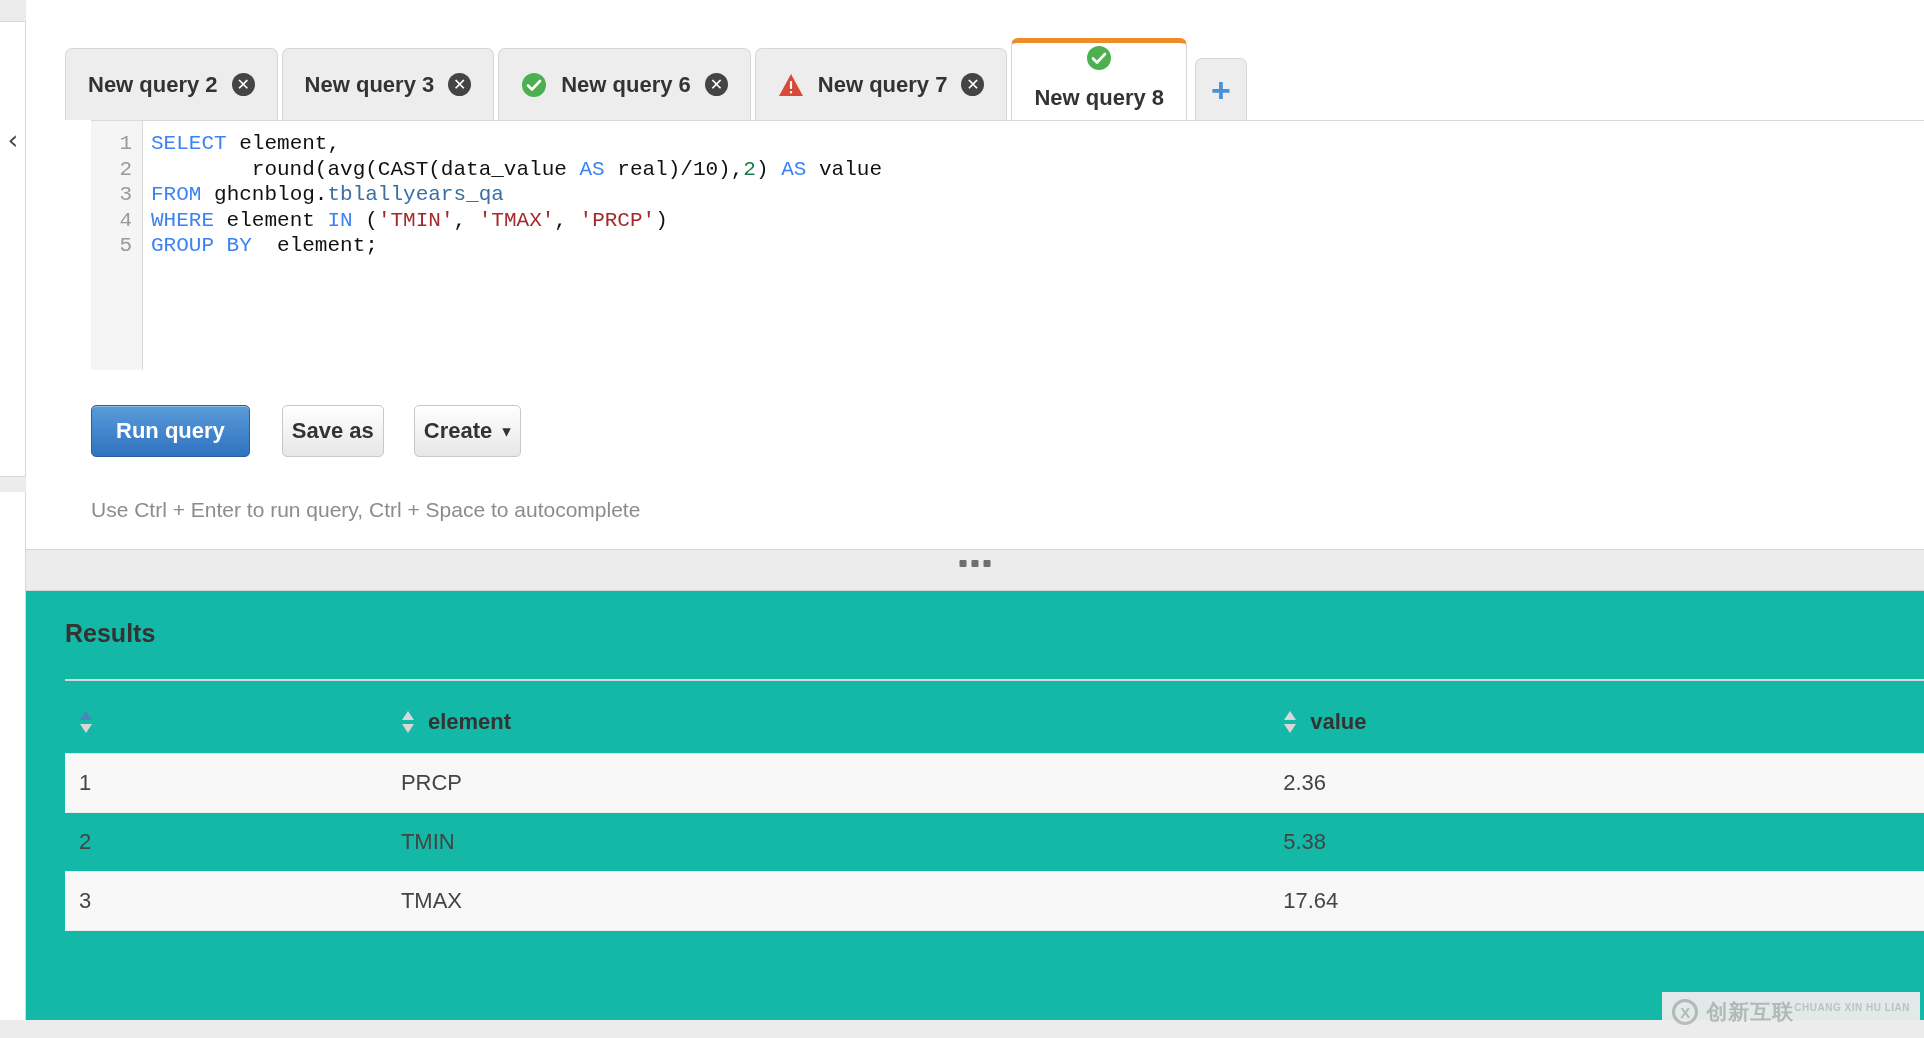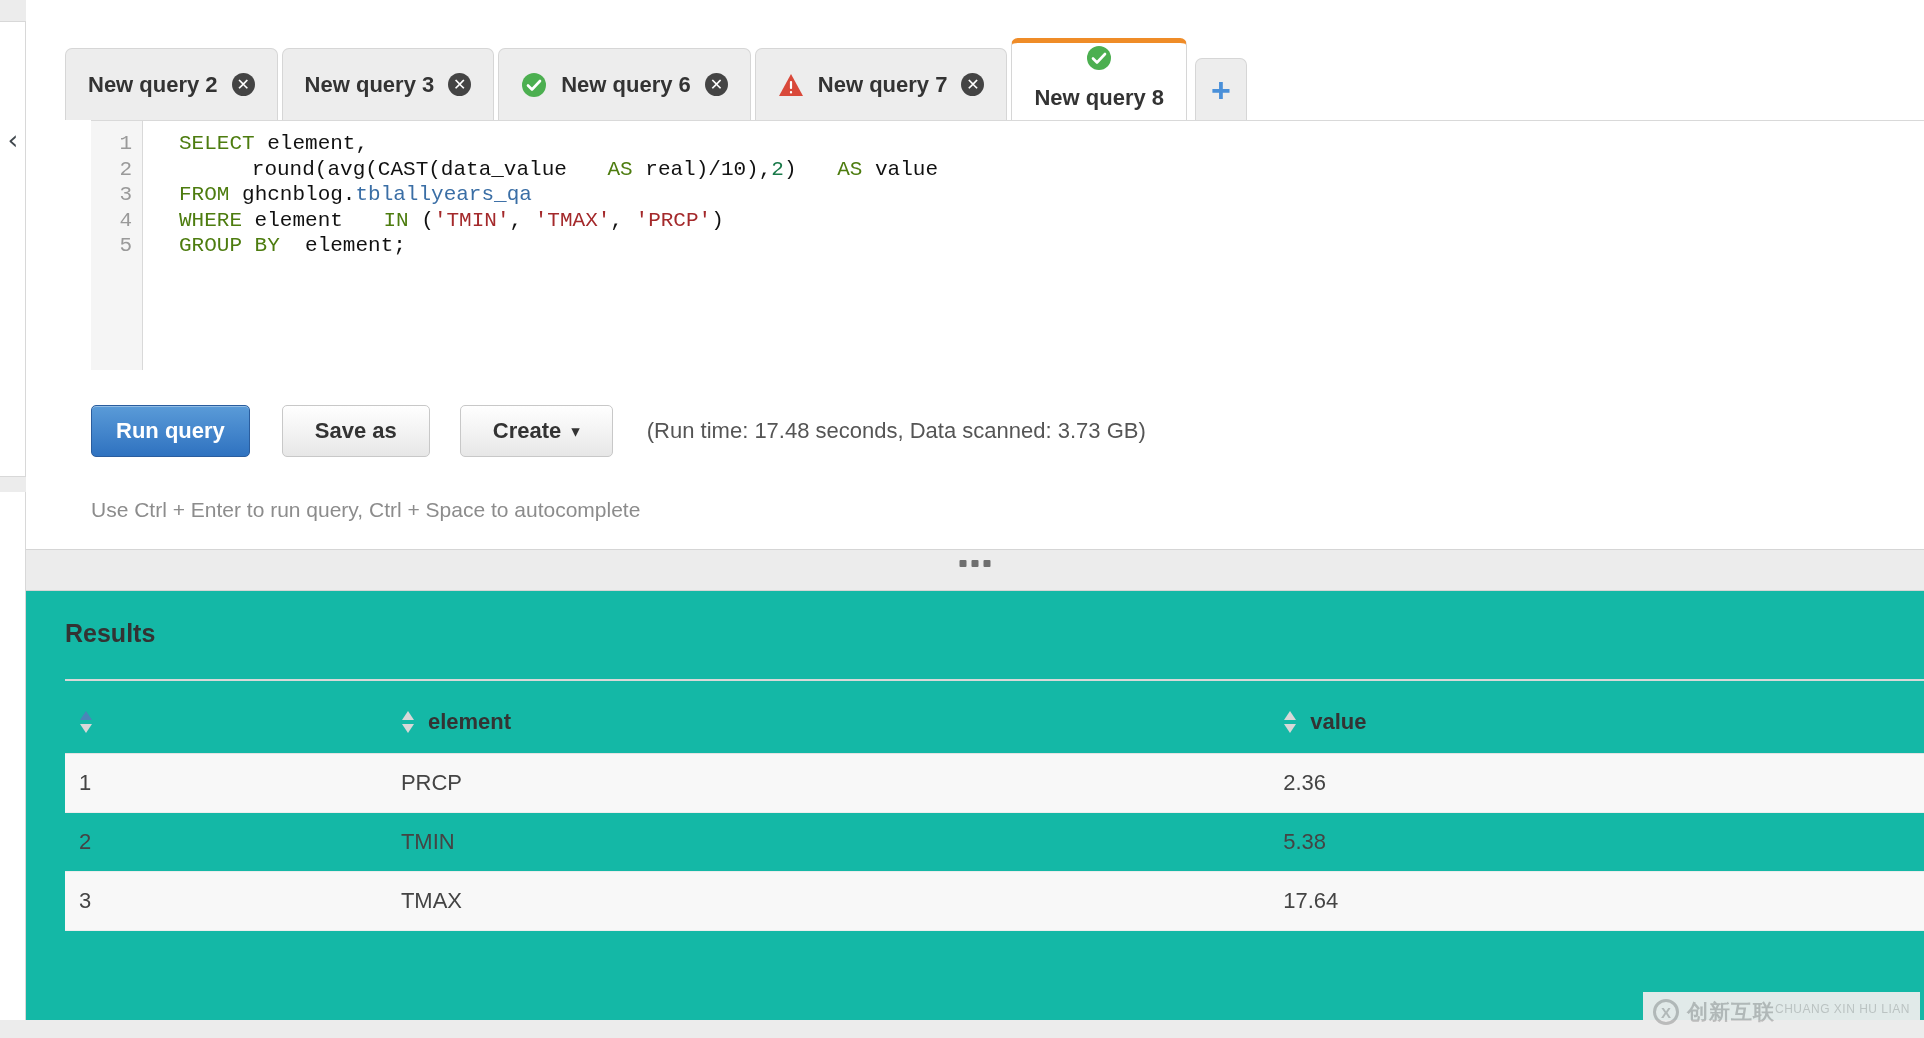--- a/index.html
+++ b/index.html
@@ -157,21 +157,21 @@
   .gutter div { padding-right: 10px; }
   .code {
     flex: 1;
     padding: 10px 0 0 8px;
     font-family: "Liberation Mono", monospace;
     font-size: 21px;
     line-height: 25.5px;
     color: #111111;
     white-space: pre;
   }
-  .kw  { color: #4d7c0f; margin-left: 28px; }
+  .kw  { color: #3b82f6; }
   .tbl { color: #3a6ea5; }
   .str { color: #a4292b; }
   .num { color: #1a7a4a; }
 
   
   .actions {
     position: absolute;
     left: 65px; top: 405px;
     display: flex;
     align-items: center;
@@ -190,21 +190,21 @@
   }
   .btn-primary {
     padding: 0 24px;
     color: #ffffff;
     background: linear-gradient(to bottom, #5a9bd8 0%, #2f72c0 100%);
     border: 1px solid #2a5d9e;
     box-shadow: inset 0 1px 0 rgba(255,255,255,.35);
     margin-right: 32px;
   }
   .btn-default {
-    padding: 0 32px;
+    padding: 0 9px;
     color: #333333;
     background: linear-gradient(to bottom, #ffffff 0%, #e7e7e7 100%);
     border: 1px solid #c8c8c8;
     margin-right: 30px;
   }
   .caret { font-size: 17px; margin-left: 10px; font-weight: normal; }
   .runmeta {
     font-size: 22px;
     color: #555555;
     margin-left: 4px;
@@ -312,24 +312,25 @@
     line-height: 21px;
     text-align: center;
   }
   .wm-cn {
     font-size: 21px;
     font-weight: bold;
     color: #b9b9b9;
     letter-spacing: 1px;
   }
   .wm-en {
-    font-size: 12px;
+    font-size: 10px;
     color: #c4c4c4;
     letter-spacing: .5px;
     margin-top: 4px;
+    font-weight: bold;
   }
   .wm-text { display: flex; flex-direction: row; }
   .bottom-strip {
     position: absolute;
     left: 0; bottom: 0;
     width: 1924px; height: 18px;
     background: #ececec;
   }
 </style>
 </head>
@@ -412,21 +413,20 @@
       <div class="btn btn-primary">
         <span>Run query</span>
       </div>
       <div class="btn btn-default">
         <span>Save as</span>
       </div>
       <div class="btn btn-default">
         <span>Create</span>
         <span class="caret">▾</span>
       </div>
-      <div class="runmeta">(Run time: 17.48 seconds, Data scanned: 3.73 GB)</div>
     </div>
 
     <div class="hint">Use Ctrl + Enter to run query, Ctrl + Space to autocomplete</div>
   </div>
 
   <div class="splitter">
     <div class="splitter-dots">
       <i></i>
         <i></i>
         <i></i>

